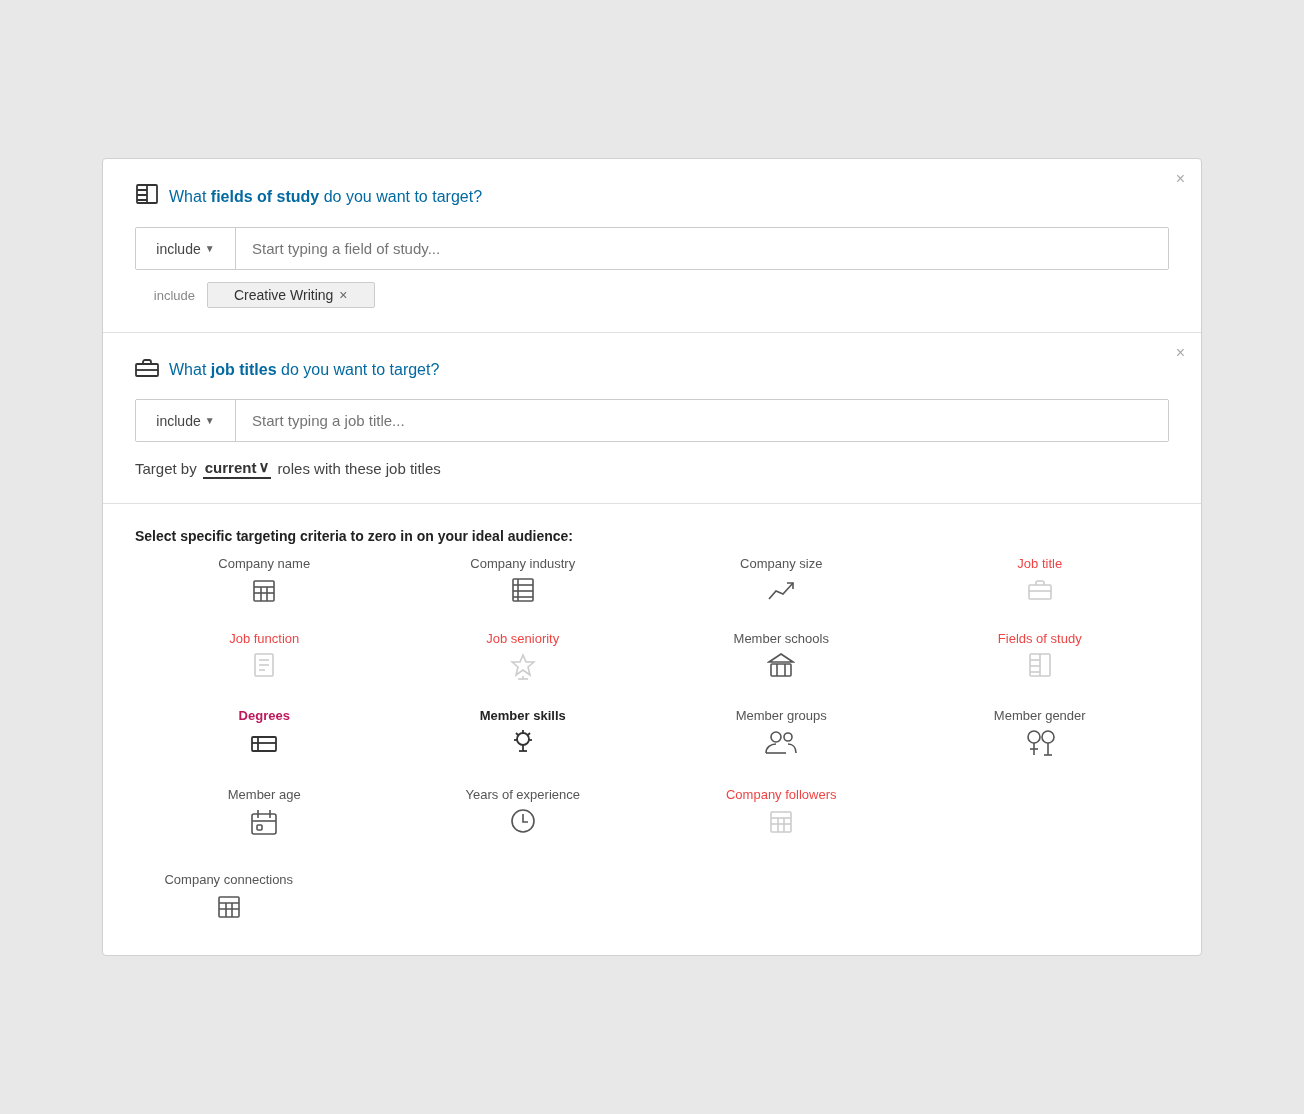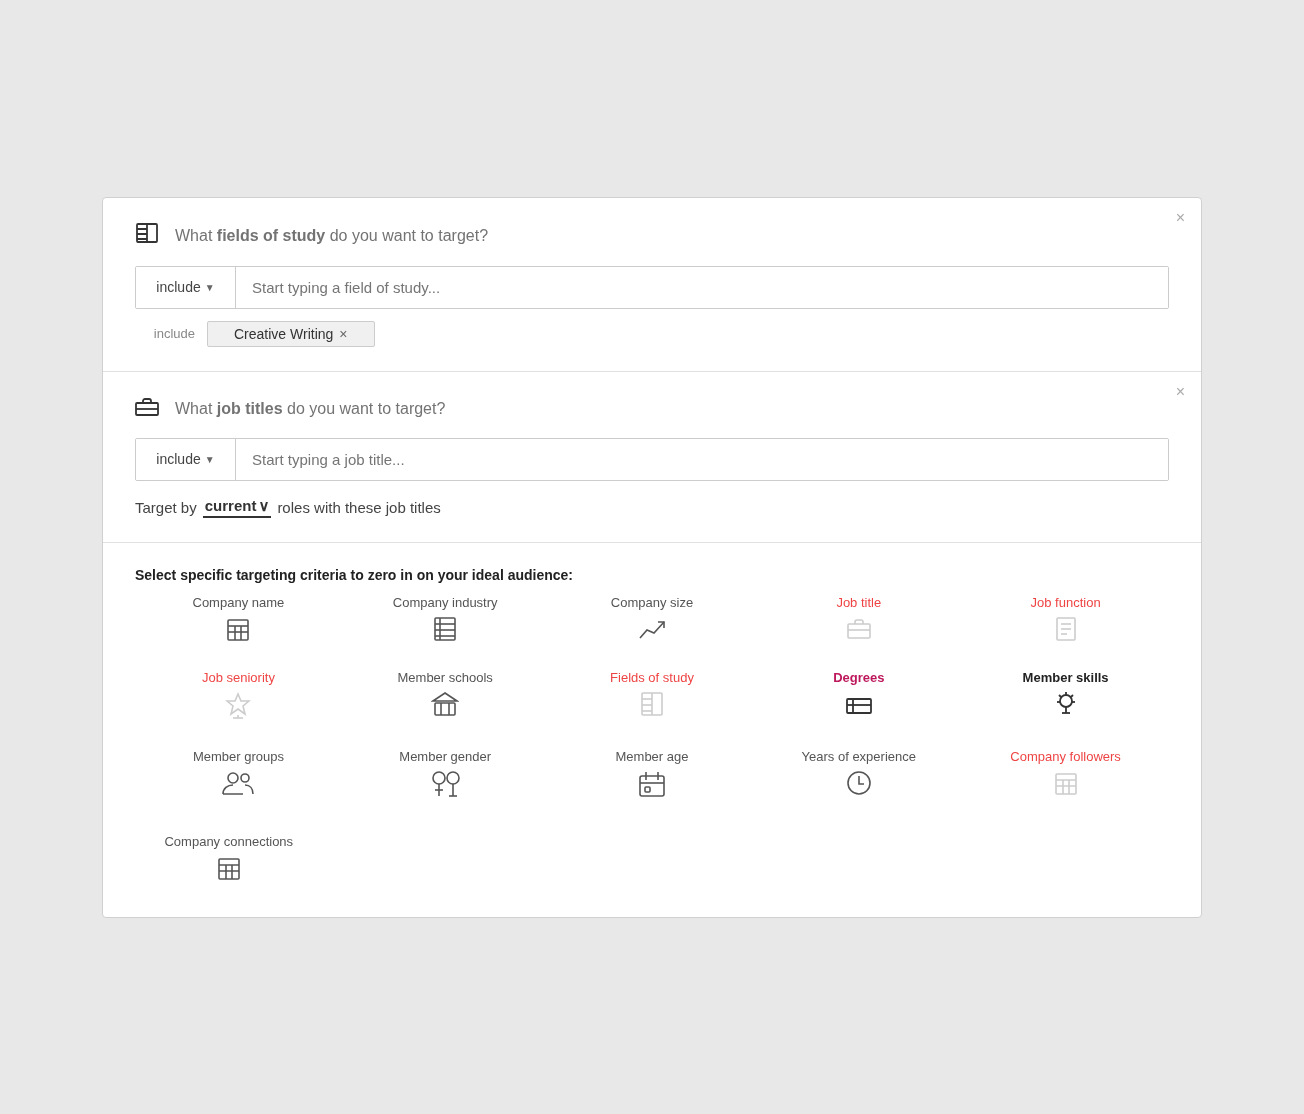--- a/index.html
+++ b/index.html
@@ -31,24 +31,24 @@
       color: #aaa;
       font-size: 16px;
       cursor: pointer;
       background: none;
       border: none;
       line-height: 1;
     }
     .section-header {
       display: flex;
       align-items: center;
-      gap: 16px;
+      gap: 10px;
       margin-bottom: 16px;
       font-size: 16px;
-      color: #737373;
+      color: #0369a1;
     }
     .section-header .icon {
       font-size: 22px;
       color: #333;
     }
     .section-header span.bold {
       font-weight: 700;
     }
     .input-row {
       display: flex;
@@ -141,21 +141,21 @@
       padding: 24px 32px 32px;
     }
     .criteria-title {
       font-size: 14px;
       font-weight: 700;
       color: #222;
       margin-bottom: 12px;
     }
     .criteria-grid {
       display: grid;
-      grid-template-columns: repeat(5, 1fr);
+      grid-template-columns: repeat(4, 1fr);
       gap: 24px 0;
     }
     .criteria-item {
       display: flex;
       flex-direction: column;
       align-items: center;
       gap: 6px;
       cursor: pointer;
     }
     .criteria-item .criteria-label {

